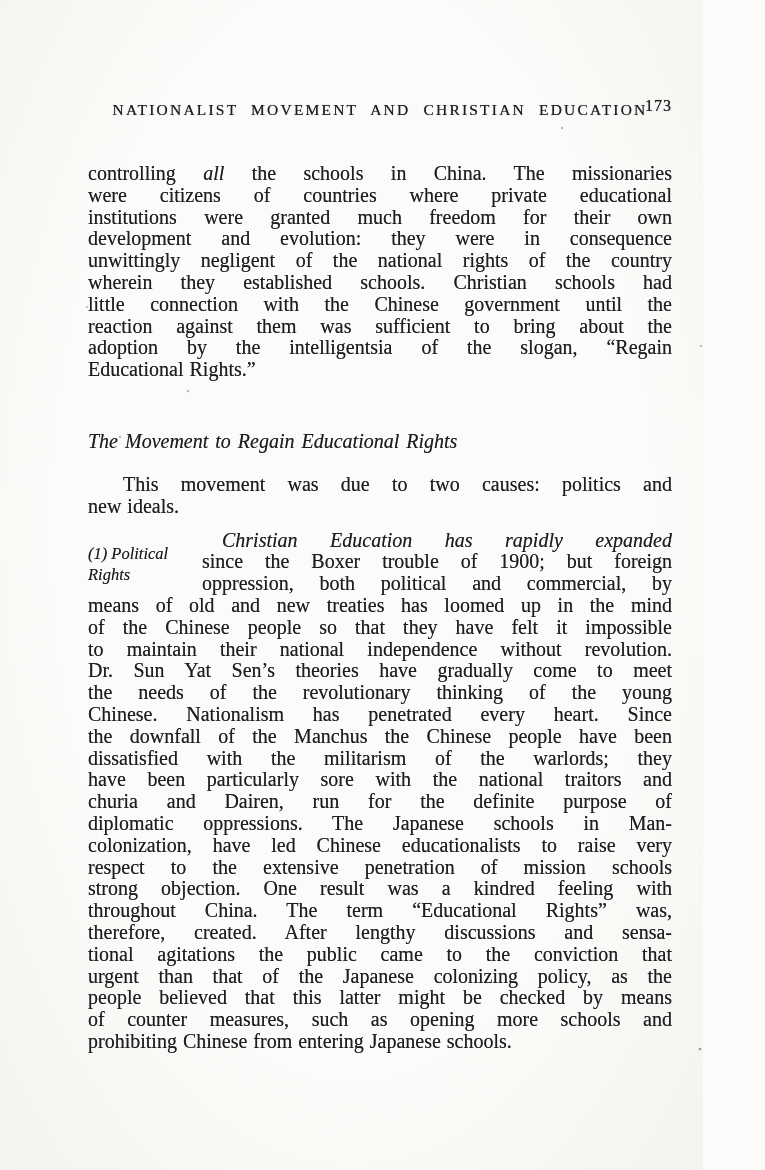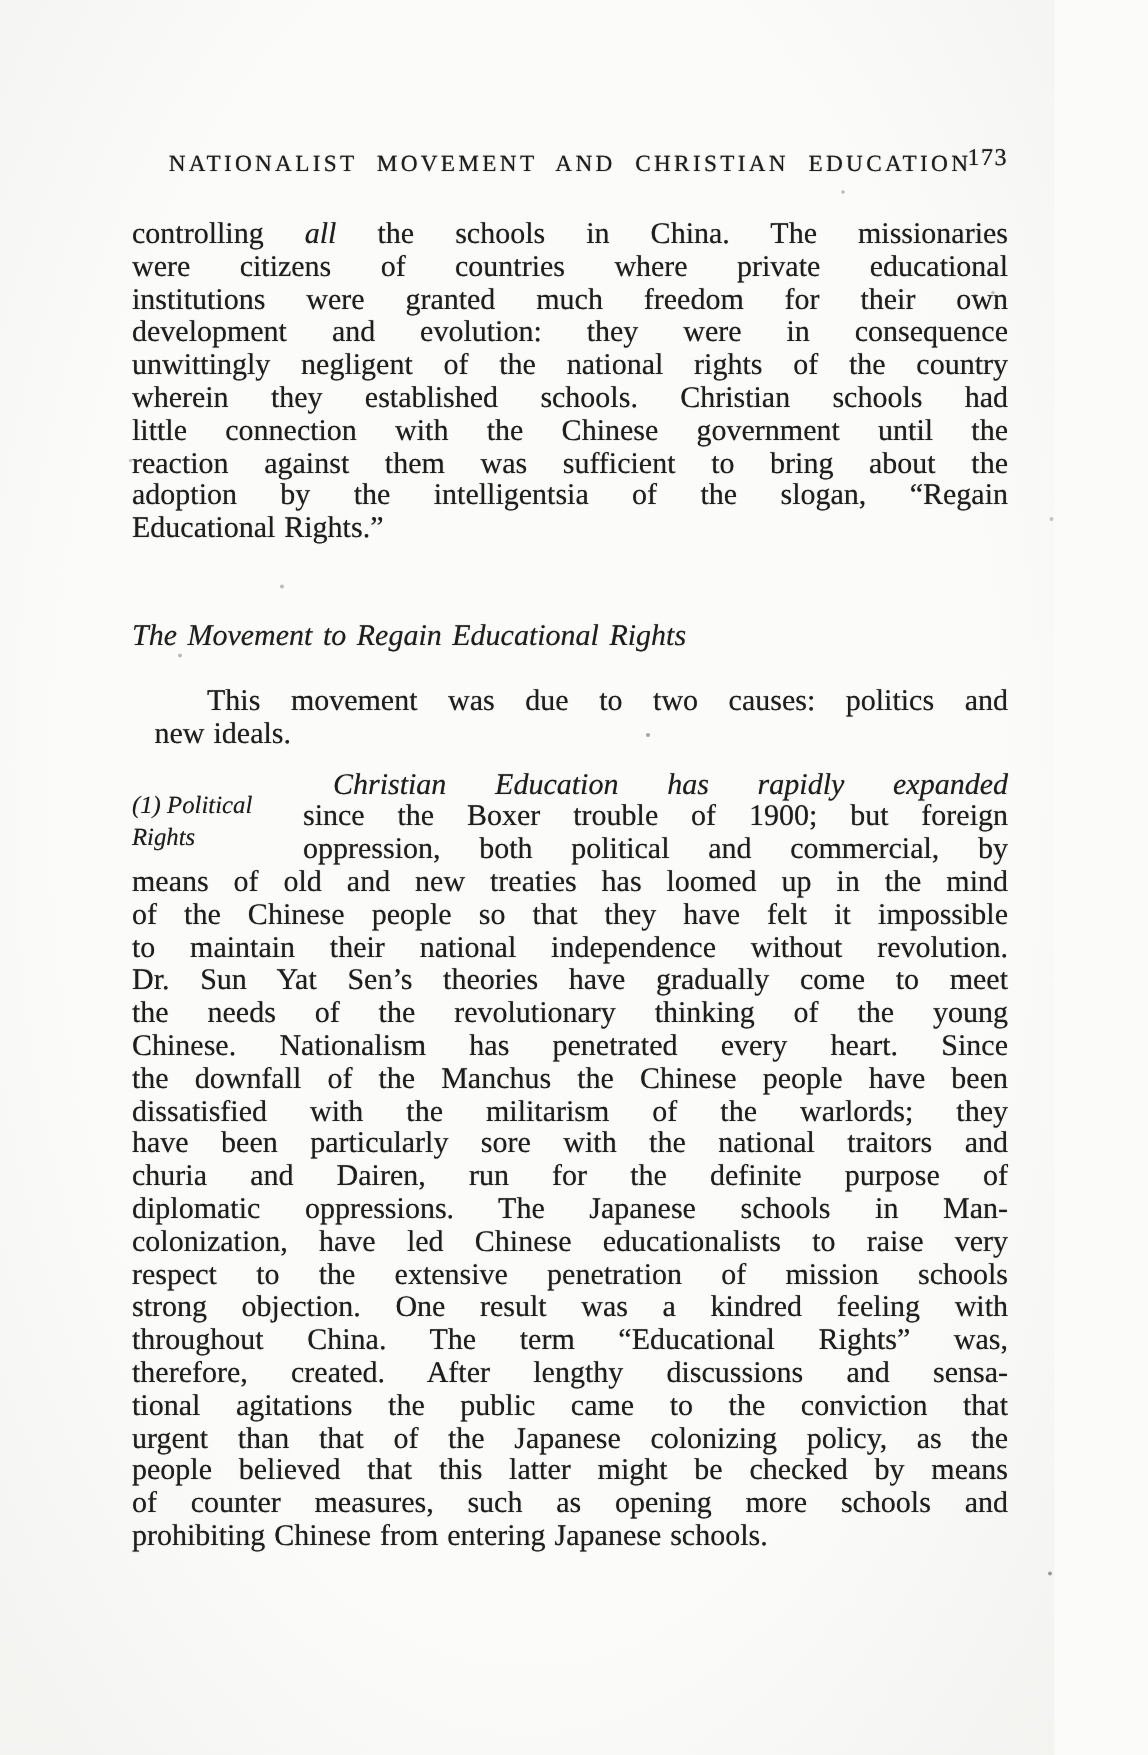--- a/index.html
+++ b/index.html
@@ -52,32 +52,32 @@
   
   .line {
     font-size: 20px;
     line-height: 21.8px;
     text-align: justify;
     text-align-last: justify;
     text-shadow: 0 0 0.6px rgba(30,30,30,0.65);
     word-spacing: 1px;
   }
   .italic { font-style: italic; }
-  .para1 { margin-top: 21px; }
+  .para1 { margin-top: 38px; }
   .para1 .lines .line:last-child { text-align-last: left; }
   .section-heading {
     margin-top: 47px;
     font-style: italic;
     font-weight: normal;
     font-size: 20px;
     line-height: 26px;
     word-spacing: 2px;
     text-shadow: 0 0 0.6px rgba(30,30,30,0.6);
   }
-  .para2 { margin-top: 20px; margin-left: 15px; }
+  .para2 { margin-top: 20px; }
   .para2 .lines .line:first-child { text-indent: 35px; }
   .para2 .lines .line:last-child { text-align-last: left; }
   .para3 { margin-top: 12px; position: relative; }
   .sidenote {
     position: absolute;
     left: 0; top: 13px;
     width: 112px;
     font-style: italic;
     font-size: 16.5px;
     line-height: 21px;

